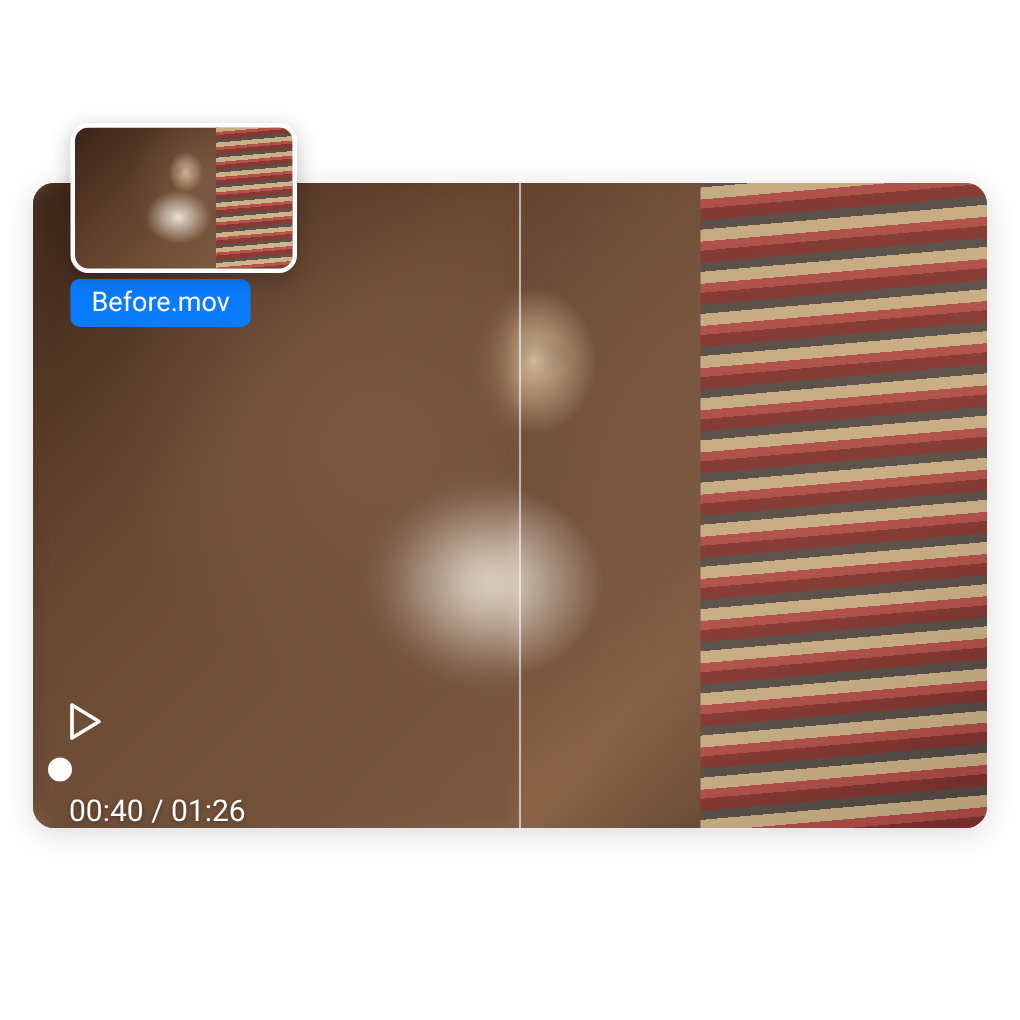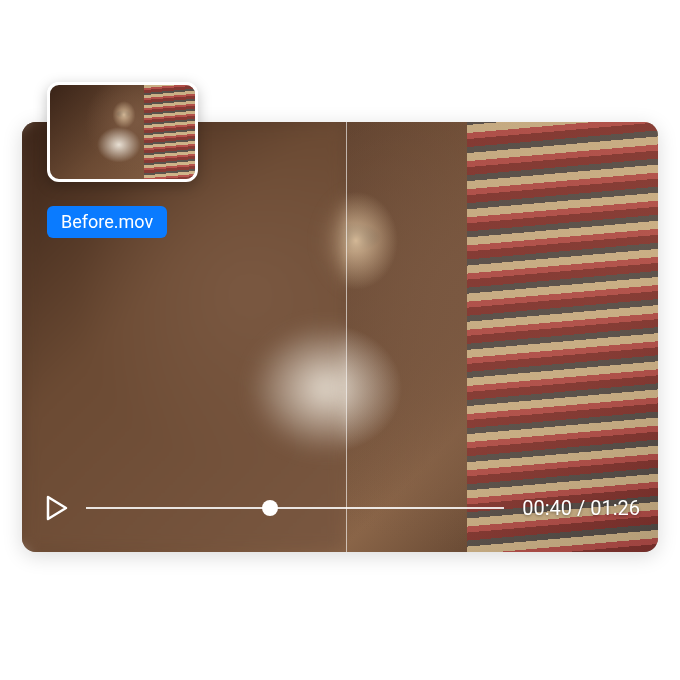--- a/index.html
+++ b/index.html
@@ -95,23 +95,24 @@
       height: 100%;
       background: rgba(255,255,255,0.6);
     }
     .controls {
       position: absolute;
       left: 0;
       right: 0;
       bottom: 0;
       height: 88px;
       display: flex;
-      align-items: center;
+      align-items: flex-start;
       padding: 0 18px;
       gap: 12px;
+      flex-direction: column;
     }
     .play-btn {
       width: 34px;
       height: 34px;
       display: flex;
       align-items: center;
       justify-content: center;
       cursor: pointer;
       flex-shrink: 0;
     }
@@ -181,21 +182,21 @@
       left: 25%;
       top: 12%;
       width: 50%;
       height: 80%;
       background:
         radial-gradient(ellipse 16px 19px at 52% 25%, #d4b896 0%, transparent 72%),
         radial-gradient(ellipse 32px 26px at 45% 65%, #e8e0d4 0%, transparent 68%),
         radial-gradient(ellipse 9px 5px at 51% 24%, #1a1a1a 0%, transparent 82%);
     }
     .filename-tag {
-      margin-top: 24px;
+      margin-top: 4px;
       display: inline-block;
       background: #0a7bff;
       color: #fff;
       font-size: 18px;
       padding: 5px 14px 6px;
       border-radius: 6px;
       font-weight: 400;
     }
   </style>
 </head>

